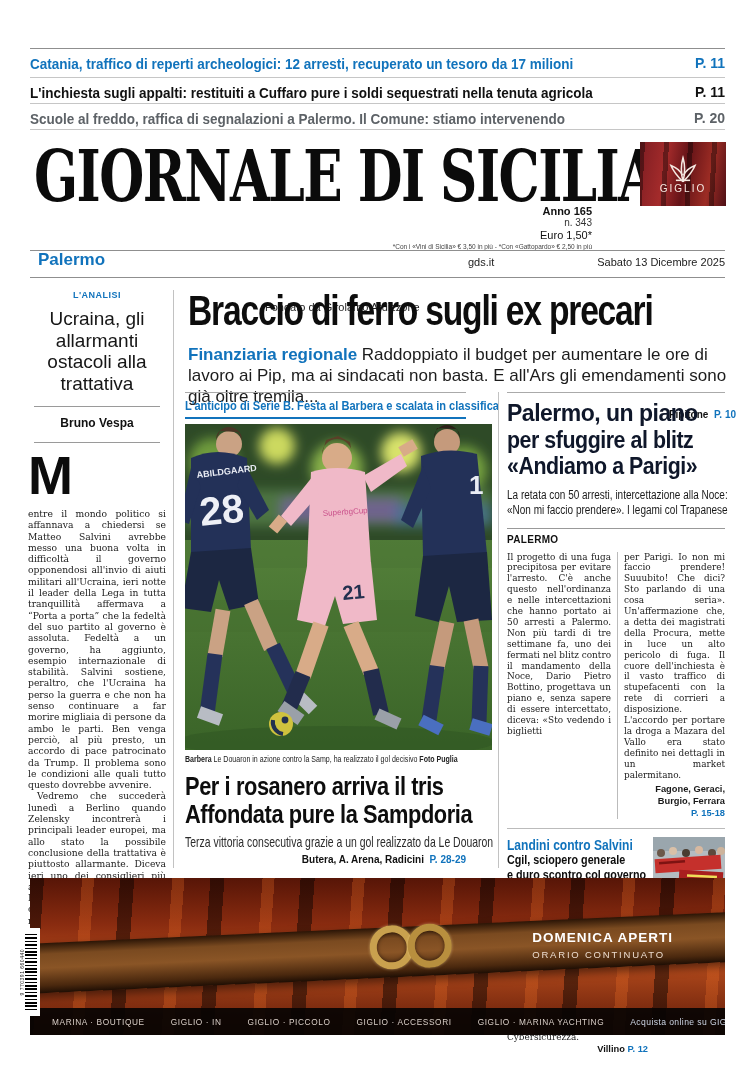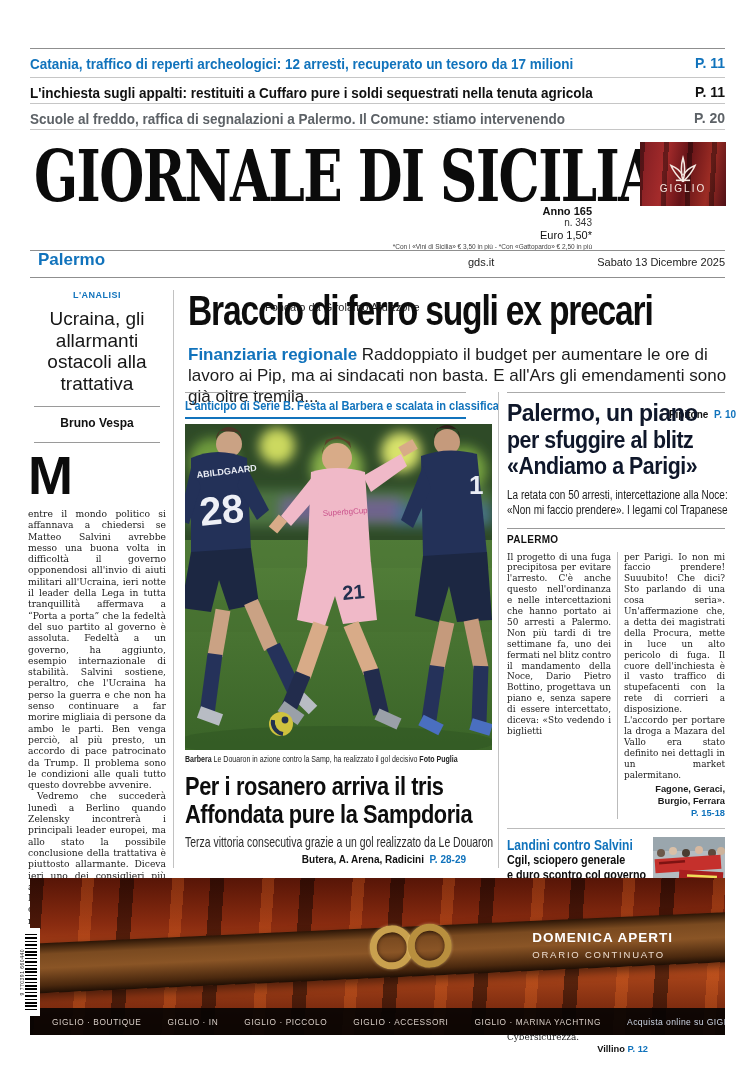--- a/index.html
+++ b/index.html
@@ -390,21 +390,21 @@
       <div class="buckle">
         <div class="g g1"></div>
           <div class="g g2"></div>
       </div>
     </div>
     <div class="ad-right">
       <div class="ad-promo1">DOMENICA APERTI</div>
       <div class="ad-promo2">ORARIO CONTINUATO</div>
     </div>
     <div class="ad-bar">
-      <span class="ad-store">GIGLIO · BOUTIQUE</span>
+      <span class="ad-store">MARINA · BOUTIQUE</span>
       <span class="ad-store">GIGLIO · IN</span>
       <span class="ad-store">GIGLIO · PICCOLO</span>
       <span class="ad-store">GIGLIO · ACCESSORI</span>
       <span class="ad-store">GIGLIO · MARINA YACHTING</span>
       <span class="ad-cta">Acquista online su GIGLIO.COM</span>
     </div>
   </div>
 
   <div class="barcode">
     <span class="bc-digits">9 770391 660440</span>

